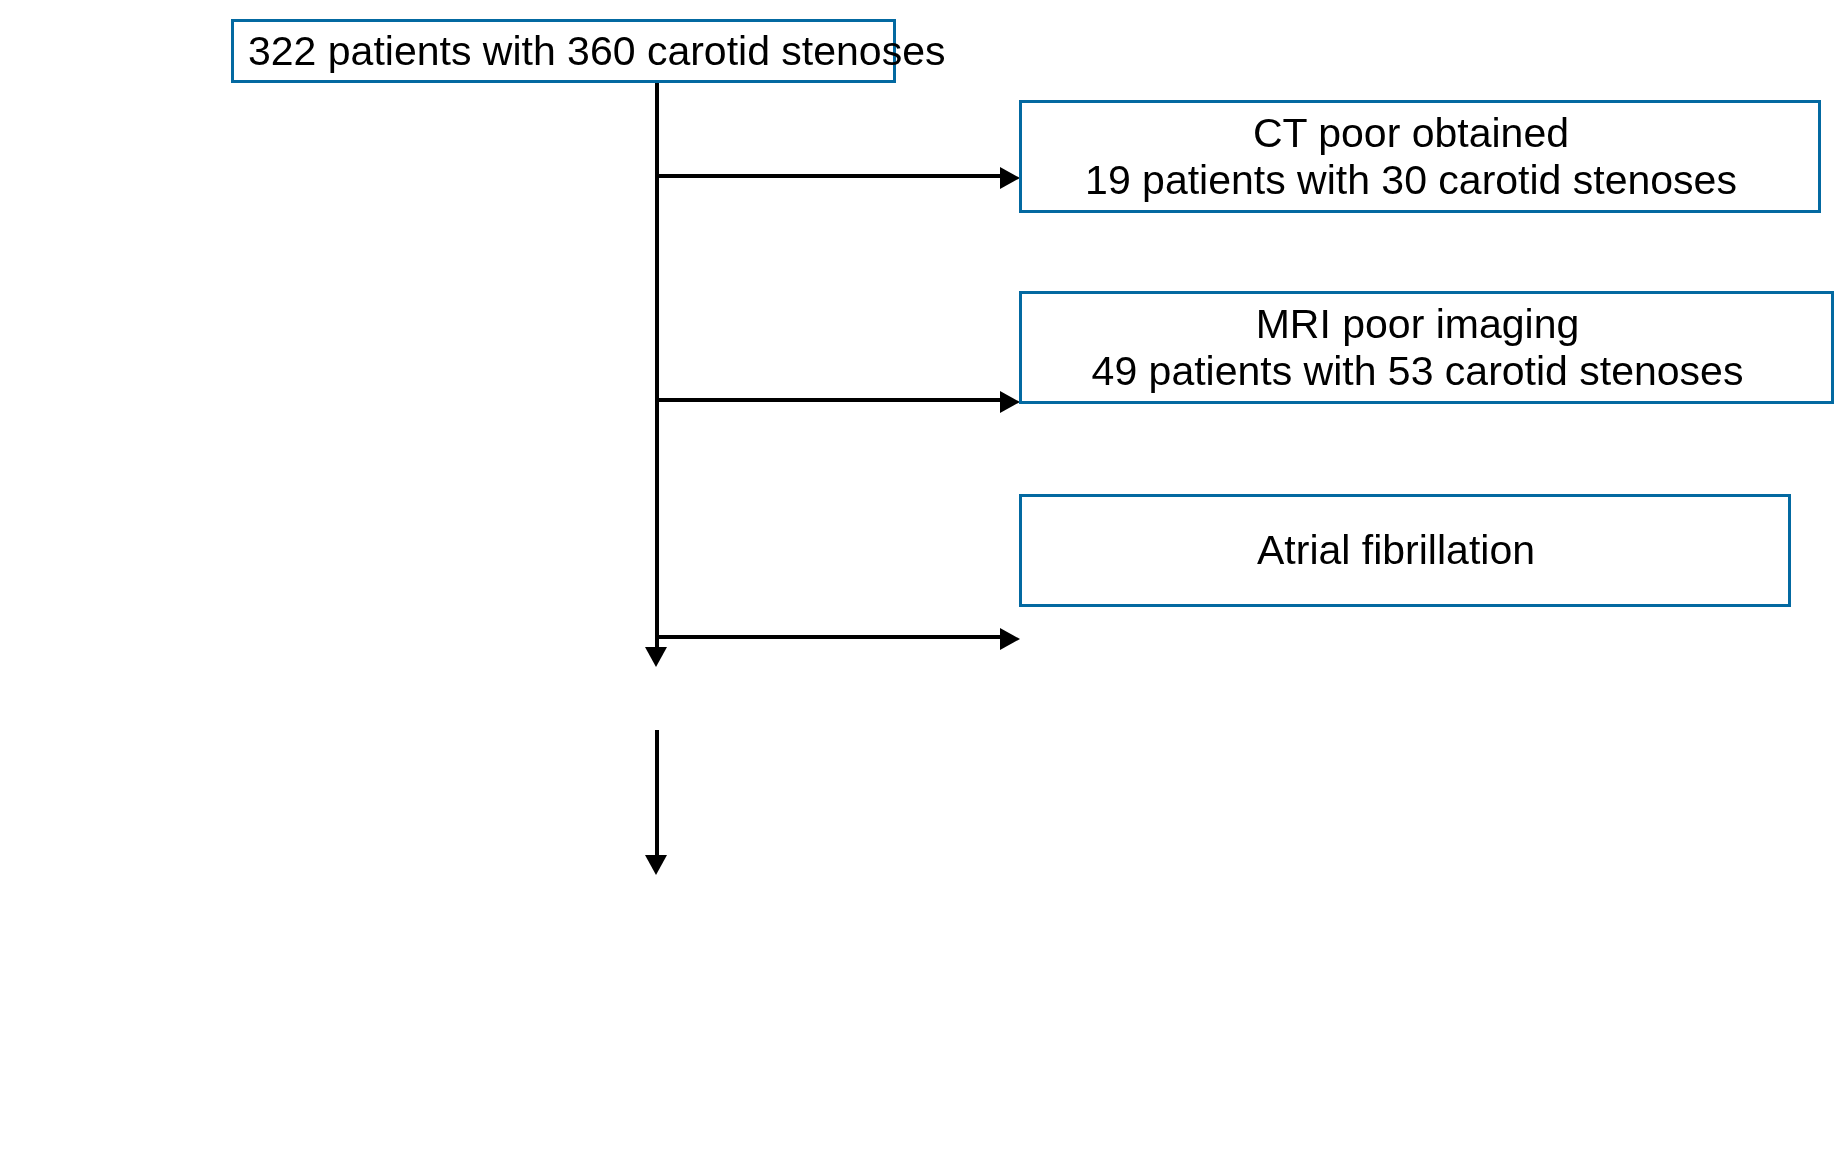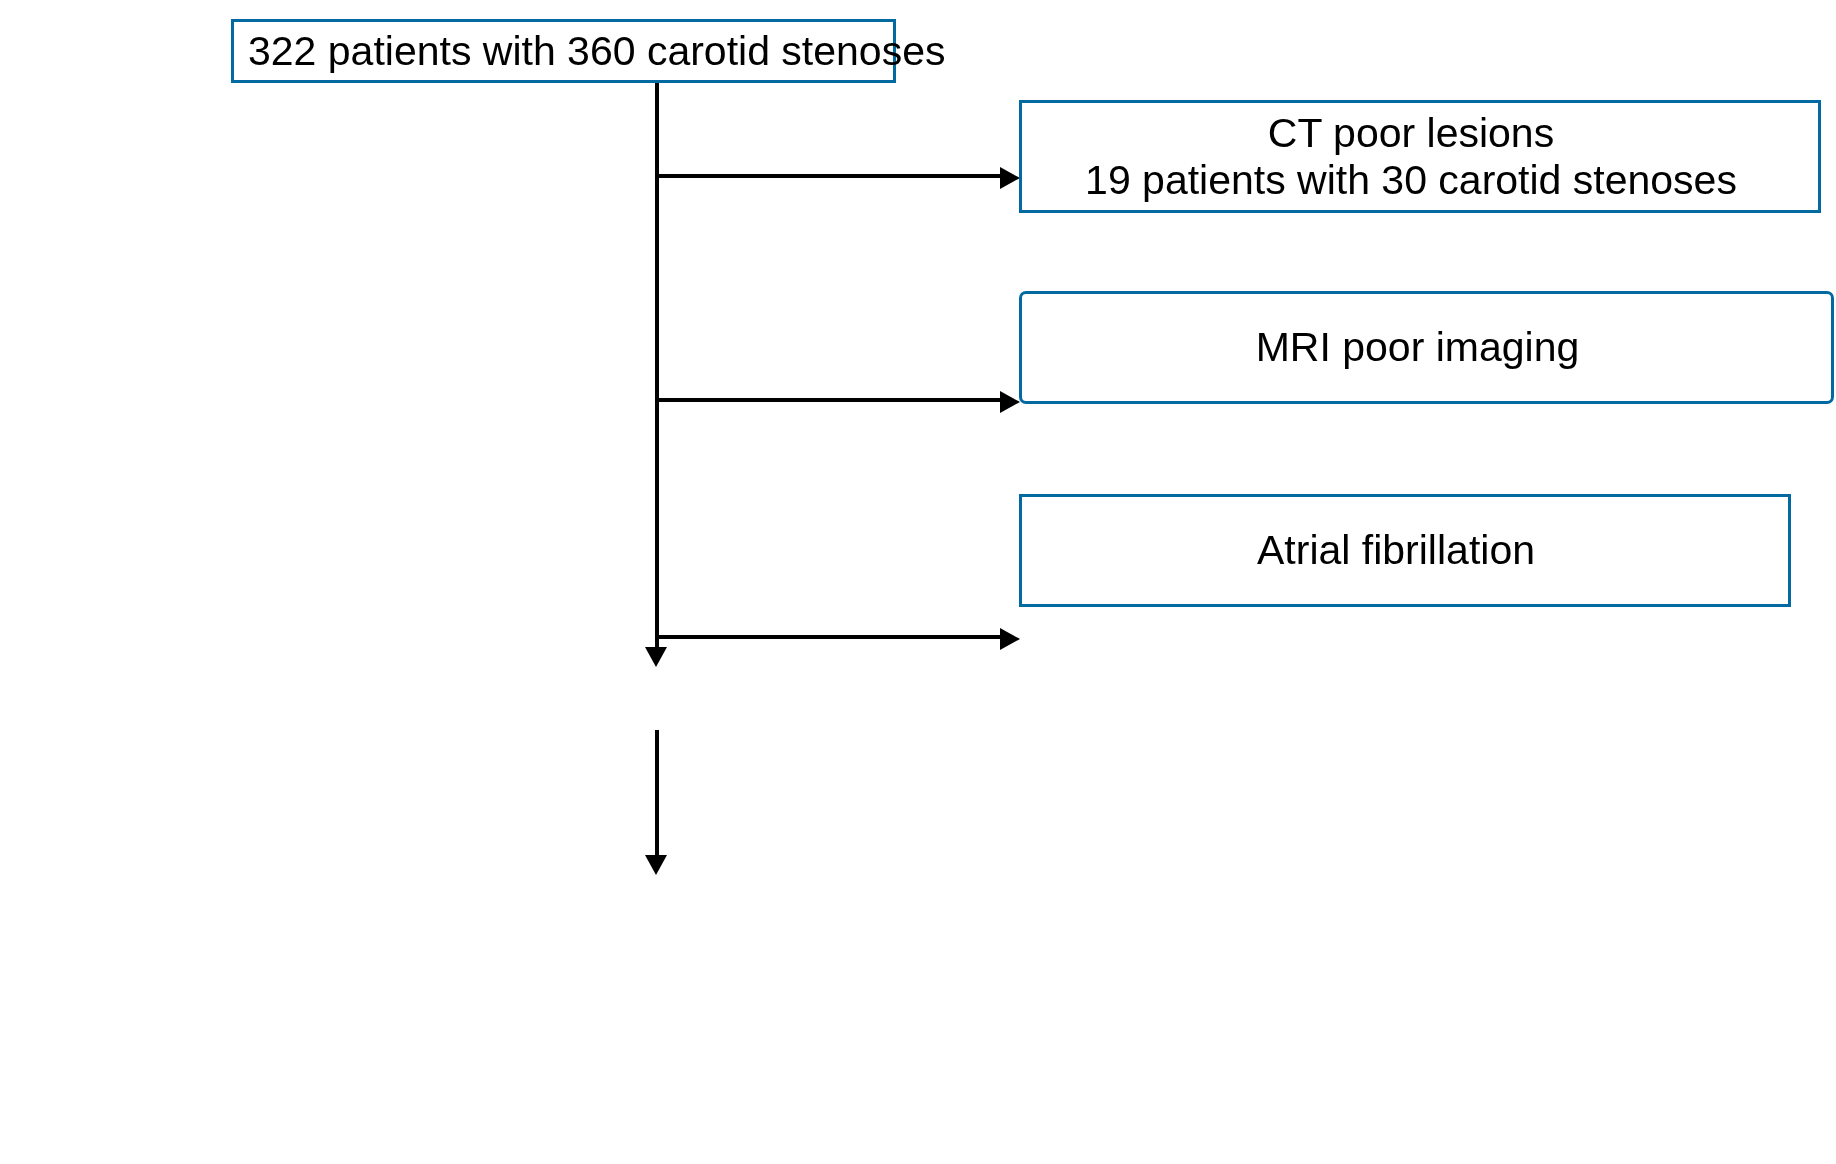--- a/index.html
+++ b/index.html
@@ -41,21 +41,20 @@
     left: 231px;  top: 19px;   width: 665px;  height: 64px;
     padding: 0 0 0 14px;
   }
   #node-ct {
     left: 1019px; top: 100px;  width: 802px;  height: 113px;
     padding: 0 18px 0 0;
   }
   #node-mri {
     left: 1019px; top: 291px;  width: 815px;  height: 113px;
     padding: 0 18px 0 0;
-    border-radius: 7px;
   }
   #node-af {
     left: 1019px; top: 494px;  width: 772px;  height: 113px;
     padding: 0 18px 0 0;
   }
   #node-included {
     left: 112px;  top: 667px;  width: 896px;  height: 63px;
     padding: 0 0 0 18px;
   }
   #node-cea {
@@ -132,26 +131,27 @@
   <div class="arrowhead-down" id="spine-arrow-1"></div>
 
   <div class="vline" id="spine-lower"></div>
   <div class="arrowhead-down" id="spine-arrow-2"></div>
 
   <div class="node leftalign" id="node-top">
     <div class="line">322 patients with 360 carotid stenoses</div>
   </div>
 
   <div class="node center" id="node-ct">
-    <div class="line">CT poor lesions</div>
+    <div class="line">CT poor obtained</div>
     <div class="line">19 patients with 30 carotid stenoses</div>
   </div>
 
   <div class="node center" id="node-mri">
     <div class="line">MRI poor imaging</div>
+    <div class="line">49 patients with 53 carotid stenoses</div>
   </div>
 
   <div class="node center" id="node-af">
     <div class="line">Atrial fibrillation</div>
   </div>
 
 
 
 </div>
 

